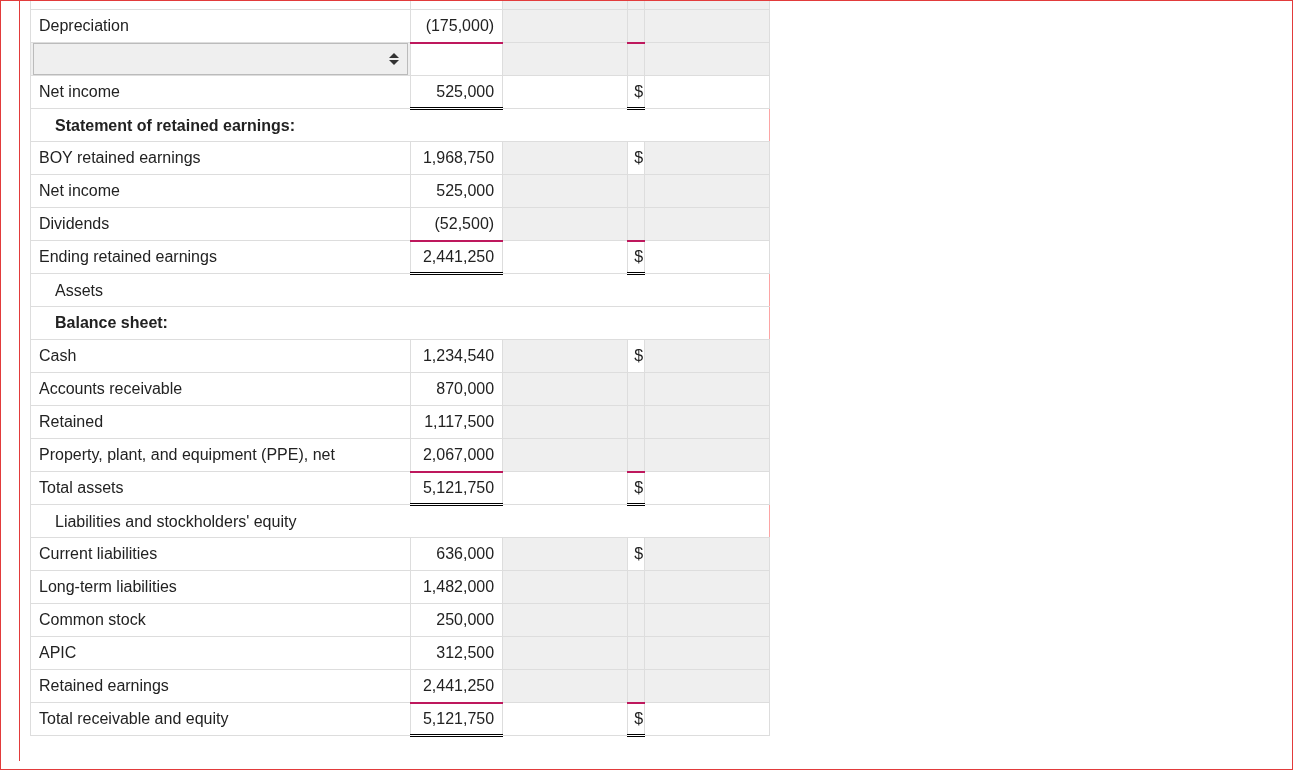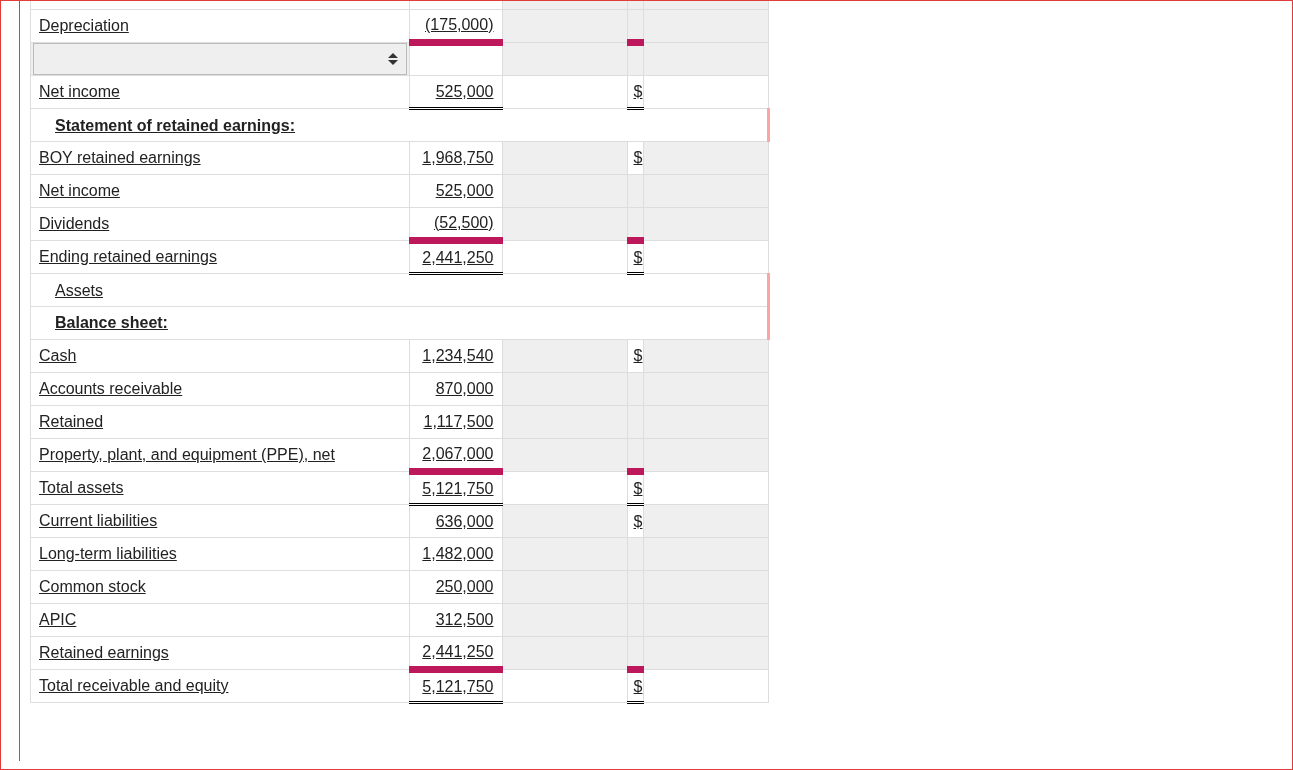--- a/index.html
+++ b/index.html
@@ -9,21 +9,20 @@
     font-family: "Segoe UI", Arial, sans-serif;
     font-size: 16px;
     color: #222;
     background: #fff;
   }
   .outer {
     border: 1px solid #e23b3b;
     width: 1293px;
     height: 770px;
     padding: 0 0 8px 0;
-    text-decoration: underline;
   }
   .inner {
     border-left: 1px solid #e23b3b;
     margin-left: 18px;
     padding-left: 10px;
     height: 100%;
   }
   table {
     border-collapse: collapse;
     width: 740px;
@@ -40,24 +39,24 @@
     height: 33px;
     vertical-align: middle;
     background: #fff;
   }
   td.label { text-align: left; }
   td.num   { text-align: right; font-variant-numeric: tabular-nums; }
   td.empty { background: #fff; }
   td.shade { background: #efefef; }
   td.dollar { text-align: left; padding-left: 6px; }
   td.bold  { font-weight: 700; }
-  td.span  { border-right: 3px solid #fca5a5; padding-left: 24px; }
+  td.span  { border-right: 1px solid #fca5a5; padding-left: 24px; }
 
   
-  td.u-single { border-bottom: 7px solid #be185d; }
+  td.u-single { border-bottom: 2px solid #be185d; }
   td.u-dbl-top { border-top: 1px solid #000; border-bottom: 3px double #000; }
 
   
   td.selector {
     background: #efefef;
     padding: 0;
   }
   .sel-box {
     display: flex;
     align-items: center;
@@ -213,20 +212,23 @@
   </tr>
 
   <tr>
     <td class="label">Total assets</td>
     <td class="num u-dbl-top">5,121,750</td>
     <td class="empty"></td>
     <td class="dollar u-dbl-top">$</td>
     <td class="empty"></td>
   </tr>
 
+  <tr>
+    <td class="label span" colspan="5">Liabilities and stockholders' equity</td>
+  </tr>
 
   <tr>
     <td class="label">Current liabilities</td>
     <td class="num">636,000</td>
     <td class="shade"></td>
     <td class="dollar">$</td>
     <td class="shade"></td>
   </tr>
 
   <tr>

